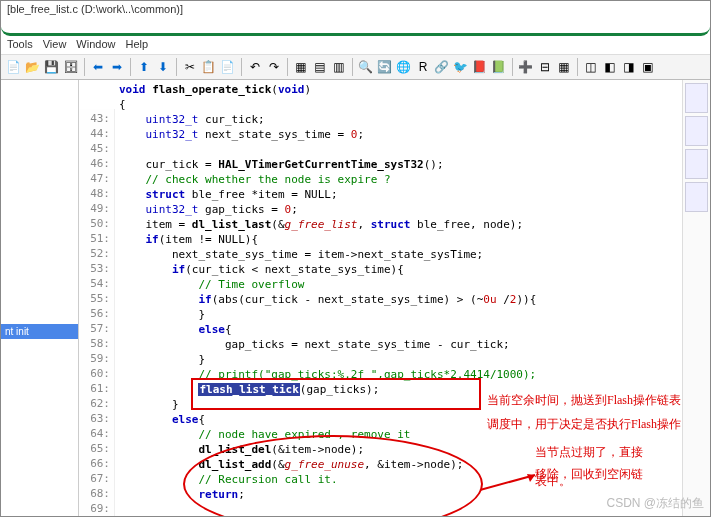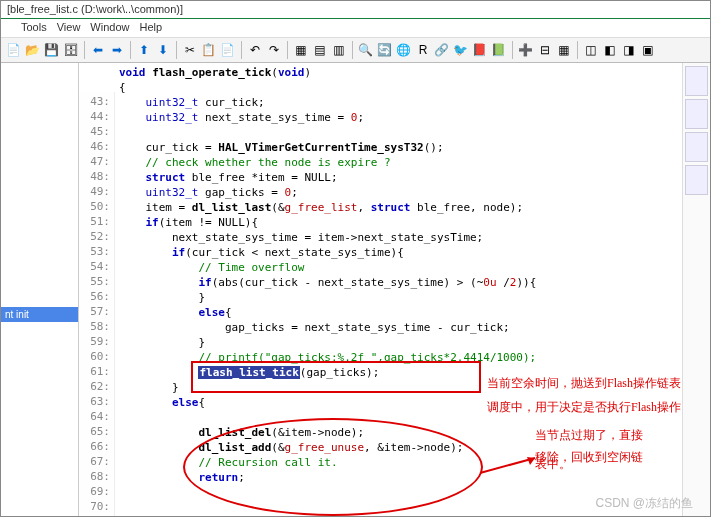--- a/index.html
+++ b/index.html
@@ -1,45 +1,45 @@
 <!DOCTYPE html>
 <html><head>
 <meta charset="utf-8">
 <style>
 * { margin:0; padding:0; box-sizing:border-box; }
 body { font-family:"Microsoft YaHei",Arial,sans-serif; font-size:11px; background:#fff; width:711px; height:517px; position:relative; overflow:hidden; border:1px solid #888; }
-.titlebar { height:18px; background:#fff; border-bottom:1px solid #15803d; padding:2px 6px; font-size:11px; color:#333; }
-.menubar { height:18px; padding:2px 20px; font-size:11px; color:#333; display:flex; gap:10px; }
+.titlebar { height:35px; background:#fff; border-bottom:3px solid #15803d; padding:2px 6px; font-size:11px; color:#333;border-radius:9px; }
+.menubar { height:18px; padding:2px 6px; font-size:11px; color:#333; display:flex; gap:10px; }
 .menubar span { cursor:default; }
 .toolbar { height:26px; background:#f4f4f4; border-top:1px solid #ddd; border-bottom:1px solid #bbb; display:flex; align-items:center; padding:0 4px; gap:1px; }
 .tbtn { width:18px; height:18px; display:flex; align-items:center; justify-content:center; font-size:12px; border:1px solid transparent; }
 .sep { width:1px; height:18px; background:#bbb; margin:0 3px; }
 .main { display:flex; height:calc(100% - 62px); }
 .sidebar { width:78px; background:#fff; border-right:1px solid #ccc; font-size:10px; }
 .sb-item { padding:2px 4px; }
 .sb-item.sel { background:#4a86e8; color:#fff; }
 .editor { flex:1; display:flex; position:relative; overflow:hidden; }
 .gutter { width:36px; background:#fefefe; text-align:right; color:#888; font-family:Consolas,monospace; font-size:11px; padding-top:2px; border-right:1px solid #eee;margin-top:29px; }
 .gutter div { height:15px; line-height:15px; padding-right:4px; }
 .code { flex:1; font-family:Consolas,monospace; font-size:11px; padding:2px 0 0 4px; position:relative; }
 .line { height:15px; line-height:15px; white-space:pre; }
 .kw { color:#0000c0; font-weight:bold; }
 .fn { color:#000; font-weight:bold; }
 .ty { color:#0000c0; }
 .cm { color:#008000; }
 .nu { color:#c00000; }
-.gl { color:#b00000; }
+.gl { color:#b00000; font-style:italic; }
 .hl { background:#3040a0; color:#fff; font-weight:bold; padding:0 1px; }
 .box-red { position:absolute; border:2px solid #d00; pointer-events:none; }
 .ellipse { position:absolute; border:2px solid #d00; border-radius:50%; pointer-events:none; }
 .arrow { position:absolute; pointer-events:none; }
 .anno { position:absolute; color:#d00; font-size:12px; font-family:"SimSun","Microsoft YaHei"; line-height:20px; }
 .thumbs { width:28px; background:#fafafa; border-left:1px solid #ddd; }
 .thumb { height:30px; margin:3px 2px; background:#eef; border:1px solid #ccd; }
-.watermark { position:absolute; right:17px; bottom:4px; color:#bbb; font-size:12px; }
+.watermark { position:absolute; right:6px; bottom:4px; color:#bbb; font-size:12px; }
 </style>
 </head>
 <body>
 
 <div class="titlebar">[ble_free_list.c (D:\work\..\common)]</div>
 <div class="menubar">
   <span>Tools</span>
   <span>View</span>
   <span>Window</span>
   <span>Help</span>
@@ -143,21 +143,21 @@
 <div class="line"><span>            </span><span class="cm">// Time overflow</span></div>
 <div class="line"><span>            </span><span class="kw">if</span><span>(abs(cur_tick - next_state_sys_time) &gt; (~</span><span class="nu">0u</span><span> /</span><span class="nu">2</span><span>)){</span></div>
 <div class="line"><span>            </span><span>}</span></div>
 <div class="line"><span>            </span><span class="kw">else</span><span>{</span></div>
 <div class="line"><span>                </span><span>gap_ticks = next_state_sys_time - cur_tick;</span></div>
 <div class="line"><span>            </span><span>}</span></div>
 <div class="line"><span>            </span><span class="cm">// printf("gap_ticks:%.2f ",gap_ticks*2.4414/1000);</span></div>
 <div class="line"><span>            </span><span class="hl">flash_list_tick</span><span>(gap_ticks);</span></div>
 <div class="line"><span>        </span><span>}</span></div>
 <div class="line"><span>        </span><span class="kw">else</span><span>{</span></div>
-<div class="line"><span>            </span></div>
+<div class="line"><span>            </span><span class="cm">// node have expired , remove it</span></div>
 <div class="line"><span>            </span><span class="fn">dl_list_del</span><span>(&amp;item-&gt;node);</span></div>
 <div class="line"><span>            </span><span class="fn">dl_list_add</span><span>(&amp;</span><span class="gl">g_free_unuse</span><span>, &amp;item-&gt;node);</span></div>
 <div class="line"><span>            </span><span class="cm">// Recursion call it.</span></div>
 <div class="line"><span>            </span><span class="kw">return</span><span>;</span></div>
 <div class="line"></div>
 
       <div class="box-red" style="left:76px; top:298px; width:290px; height:32px;"></div>
       <div class="ellipse" style="left:68px; top:355px; width:300px; height:98px;"></div>
       <svg class="arrow" style="left:360px; top:390px; width:70px; height:30px;">
           <line x1="5" y1="20" x2="60" y2="5" stroke="#d00" stroke-width="2"></line>

